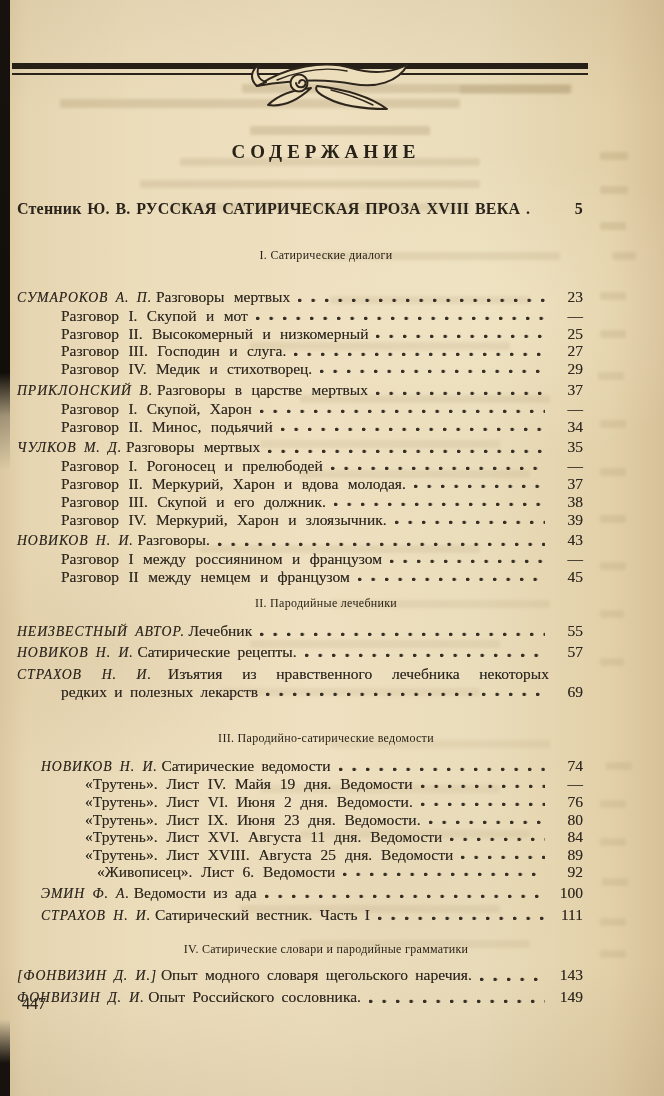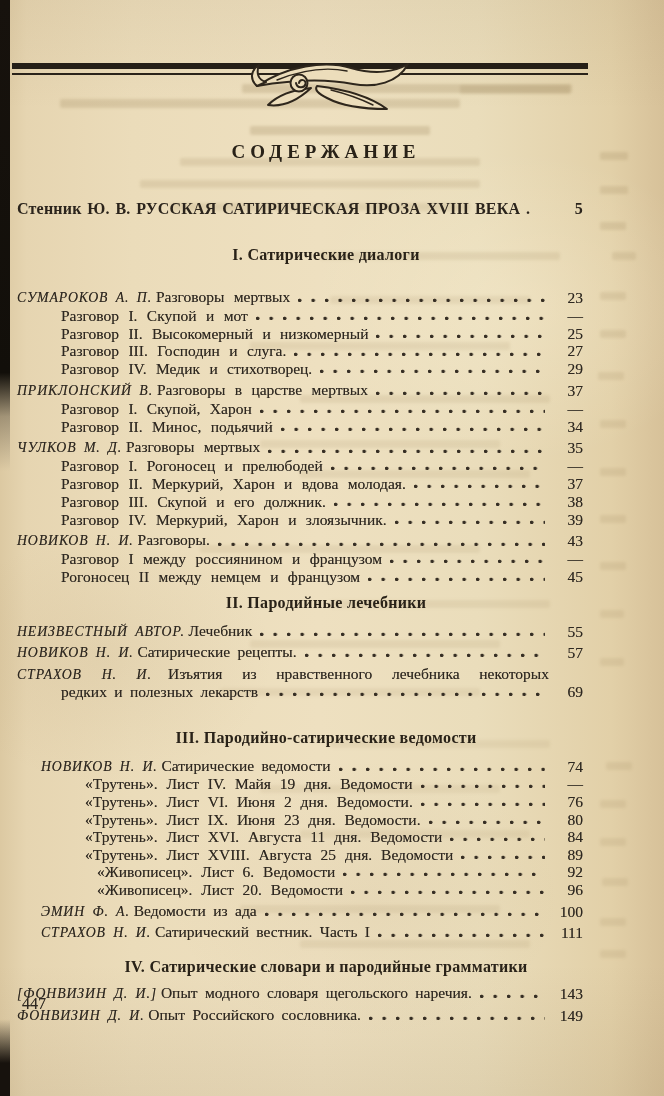--- a/index.html
+++ b/index.html
@@ -31,37 +31,37 @@
     margin:141px 0 0;text-align:center;font-size:19px;font-weight:700;
     letter-spacing:5px;color:#292218;transform:translateX(26px);
   }
   .main-entry{
     margin-top:36px;display:flex;align-items:baseline;
     font-weight:700;font-size:16px;line-height:19px;color:#2b241c;
     letter-spacing:.2px;word-spacing:1.5px;
   }
   .main-entry .text{white-space:nowrap;}
   .sec-heading{
-    text-align:center;font-size:16px;font-weight:700;color:#292218;
+    text-align:center;font-size:12px;font-weight:400;color:#292218;
     line-height:18px;letter-spacing:.3px;transform:translateX(26px);
     margin:0;
   }
   .sec-0 .sec-heading{margin:28px 0 24px;}
   .sec-1 .sec-heading{margin:8px 0 10px;}
   .sec-2 .sec-heading{margin:28px 0 10px;}
   .sec-3 .sec-heading{margin:16px 0 8px;}
   .row{
     display:flex;align-items:baseline;font-size:15.5px;color:#2e2821;
     text-shadow:0 0 .45px rgba(44,38,30,.55);
   }
   .sec-0 .row{line-height:17.8px;}
   .sec-1 .row{line-height:17.5px;}
   .sec-2 .row{line-height:17.6px;margin-left:24px;}
   .sec-3 .row{line-height:18px;}
-  .row.grp{margin-top:3px;align-items:flex-end;}
+  .row.grp{margin-top:3px;}
   .row.ind-1{padding-left:44px;}
   .row.ind-2{padding-left:56px;}
   .row .text{white-space:nowrap;}
   .row .author{
     font-style:italic;font-size:13.8px;letter-spacing:.9px;word-spacing:3px;
   }
   .row .ttl{word-spacing:3.5px;}
   .sec-0 .row .ttl{word-spacing:5.5px;}
   .sec-2 .row.ind-1 .ttl,.sec-2 .row.ind-2 .ttl{word-spacing:5px;}
   .leader{
@@ -226,21 +226,21 @@
             <span class="text"><span class="author">НОВИКОВ Н. И.</span> <span class="ttl">Разговоры.</span></span>
             <span class="leader"></span>
             <span class="pageno">43</span>
           </div>
           <div class="row ind-1">
             <span class="text"><span class="ttl">Разговор I между россиянином и французом</span></span>
             <span class="leader"></span>
             <span class="pageno">—</span>
           </div>
           <div class="row ind-1">
-            <span class="text"><span class="ttl">Рогоносец II между немцем и французом</span></span>
+            <span class="text"><span class="ttl">Разговор II между немцем и французом</span></span>
             <span class="leader"></span>
             <span class="pageno">45</span>
           </div>
         </div>
         <div class="section sec-1">
           <h2 class="sec-heading">II. Пародийные лечебники</h2>
           <div class="row ind-0 grp">
             <span class="text"><span class="author">НЕИЗВЕСТНЫЙ АВТОР.</span> <span class="ttl">Лечебник</span></span>
             <span class="leader"></span>
             <span class="pageno">55</span>
@@ -290,25 +290,20 @@
           <div class="row ind-1">
             <span class="text"><span class="ttl">«Трутень». Лист XVIII. Августа 25 дня. Ведомости</span></span>
             <span class="leader"></span>
             <span class="pageno">89</span>
           </div>
           <div class="row ind-2">
             <span class="text"><span class="ttl">«Живописец». Лист 6. Ведомости</span></span>
             <span class="leader"></span>
             <span class="pageno">92</span>
           </div>
-          <div class="row ind-2">
-            <span class="text"><span class="ttl">«Живописец». Лист 20. Ведомости</span></span>
-            <span class="leader"></span>
-            <span class="pageno">96</span>
-          </div>
           <div class="row ind-0 grp">
             <span class="text"><span class="author">ЭМИН Ф. А.</span> <span class="ttl">Ведомости из ада</span></span>
             <span class="leader"></span>
             <span class="pageno">100</span>
           </div>
           <div class="row ind-0 grp">
             <span class="text"><span class="author">СТРАХОВ Н. И.</span> <span class="ttl">Сатирический вестник. Часть I</span></span>
             <span class="leader"></span>
             <span class="pageno">111</span>
           </div>

